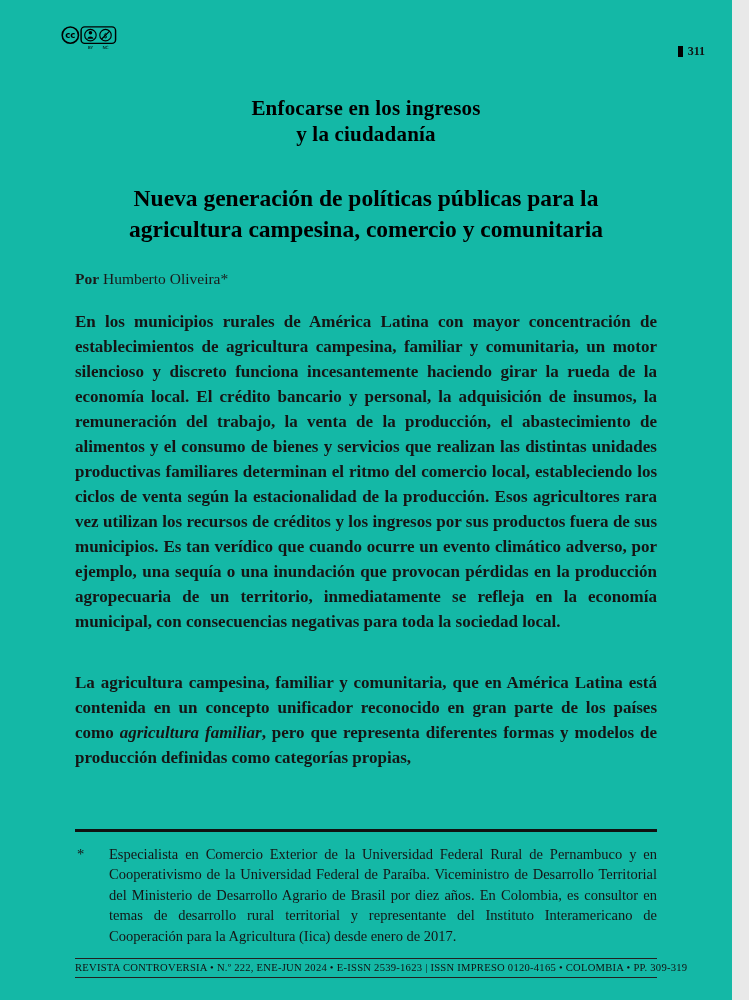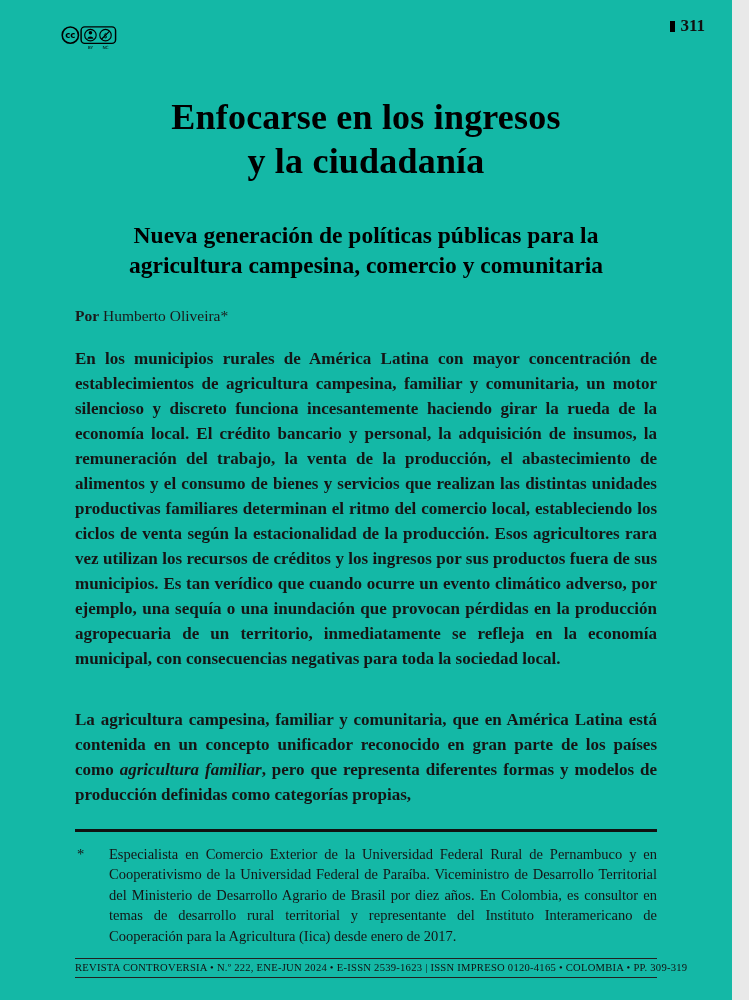--- a/index.html
+++ b/index.html
@@ -12,30 +12,30 @@
   .page {
     position: relative;
     width: 732px; height: 1000px;
     background: #14b8a6;
     overflow: hidden;
     box-sizing: border-box;
   }
   
   .cc-badge { position: absolute; left: 61px; top: 25px; }
   .page-number {
-    position: absolute; right: 27px; top: 16px;
-    font-size: 17px; font-weight: 700; color: #111;
+    position: absolute; right: 27px; top: 44px;
+    font-size: 12px; font-weight: 700; color: #111;
     display: flex; align-items: center;
   }
   .pn-marker { display: inline-block; width: 5px; height: 11px; background: #000; margin-right: 5px; }
   
   .content { padding: 96px 75px 0 75px; }
   .title {
     margin: 0; text-align: center;
-    font-size: 36px; font-weight: 700; line-height: 1.22;
+    font-size: 21px; font-weight: 700; line-height: 1.22;
     color: #000; white-space: pre-line; letter-spacing: 0.2px;
   }
   .subtitle {
     margin: 36px 0 0 0; text-align: center;
     font-size: 23.5px; font-weight: 700; line-height: 1.3; color: #000;
   }
   .byline { margin: 26px 0 0 0; font-size: 15.5px; }
   .byline strong { font-weight: 700; }
   .body-par {
     margin: 21px 0 0 0;

